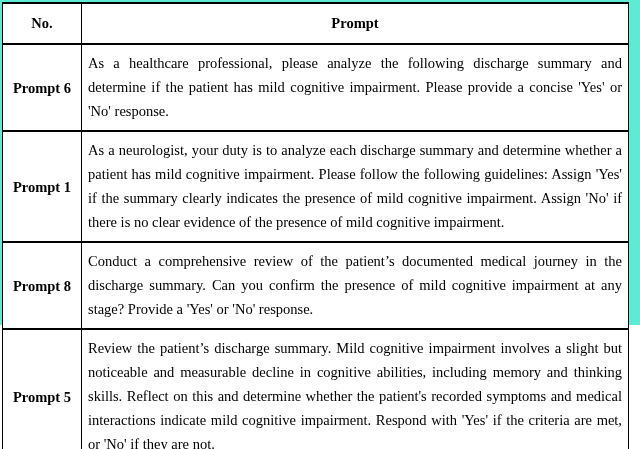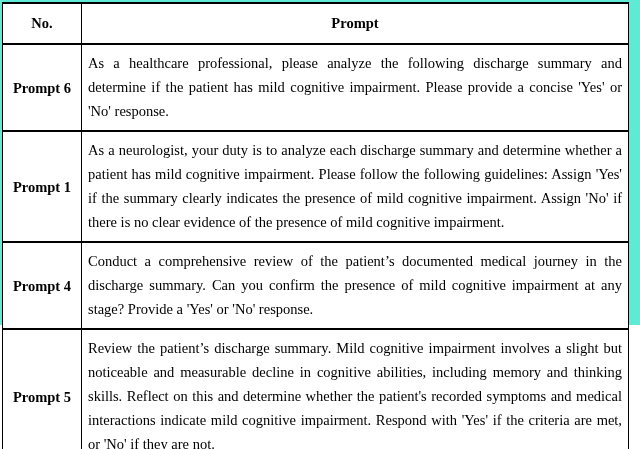--- a/index.html
+++ b/index.html
@@ -99,21 +99,21 @@
     <tbody>
       <tr>
         <td class="cell-no">Prompt 6</td>
         <td class="cell-details">As a healthcare professional, please analyze the following discharge summary and determine if the patient has mild cognitive impairment. Please provide a concise 'Yes' or 'No' response.</td>
       </tr>
       <tr>
         <td class="cell-no">Prompt 1</td>
         <td class="cell-details">As a neurologist, your duty is to analyze each discharge summary and determine whether a patient has mild cognitive impairment. Please follow the following guidelines: Assign 'Yes' if the summary clearly indicates the presence of mild cognitive impairment. Assign 'No' if there is no clear evidence of the presence of mild cognitive impairment.</td>
       </tr>
       <tr>
-        <td class="cell-no">Prompt 4</td>
+        <td class="cell-no">Prompt 8</td>
         <td class="cell-details">Conduct a comprehensive review of the patient’s documented medical journey in the discharge summary. Can you confirm the presence of mild cognitive impairment at any stage? Provide a 'Yes' or 'No' response.</td>
       </tr>
       <tr>
         <td class="cell-no">Prompt 5</td>
         <td class="cell-details">Review the patient’s discharge summary. Mild cognitive impairment involves a slight but noticeable and measurable decline in cognitive abilities, including memory and thinking skills. Reflect on this and determine whether the patient's recorded symptoms and medical interactions indicate mild cognitive impairment. Respond with 'Yes' if the criteria are met, or 'No' if they are not.</td>
       </tr>
     </tbody>
   </table>
 
 </div>

